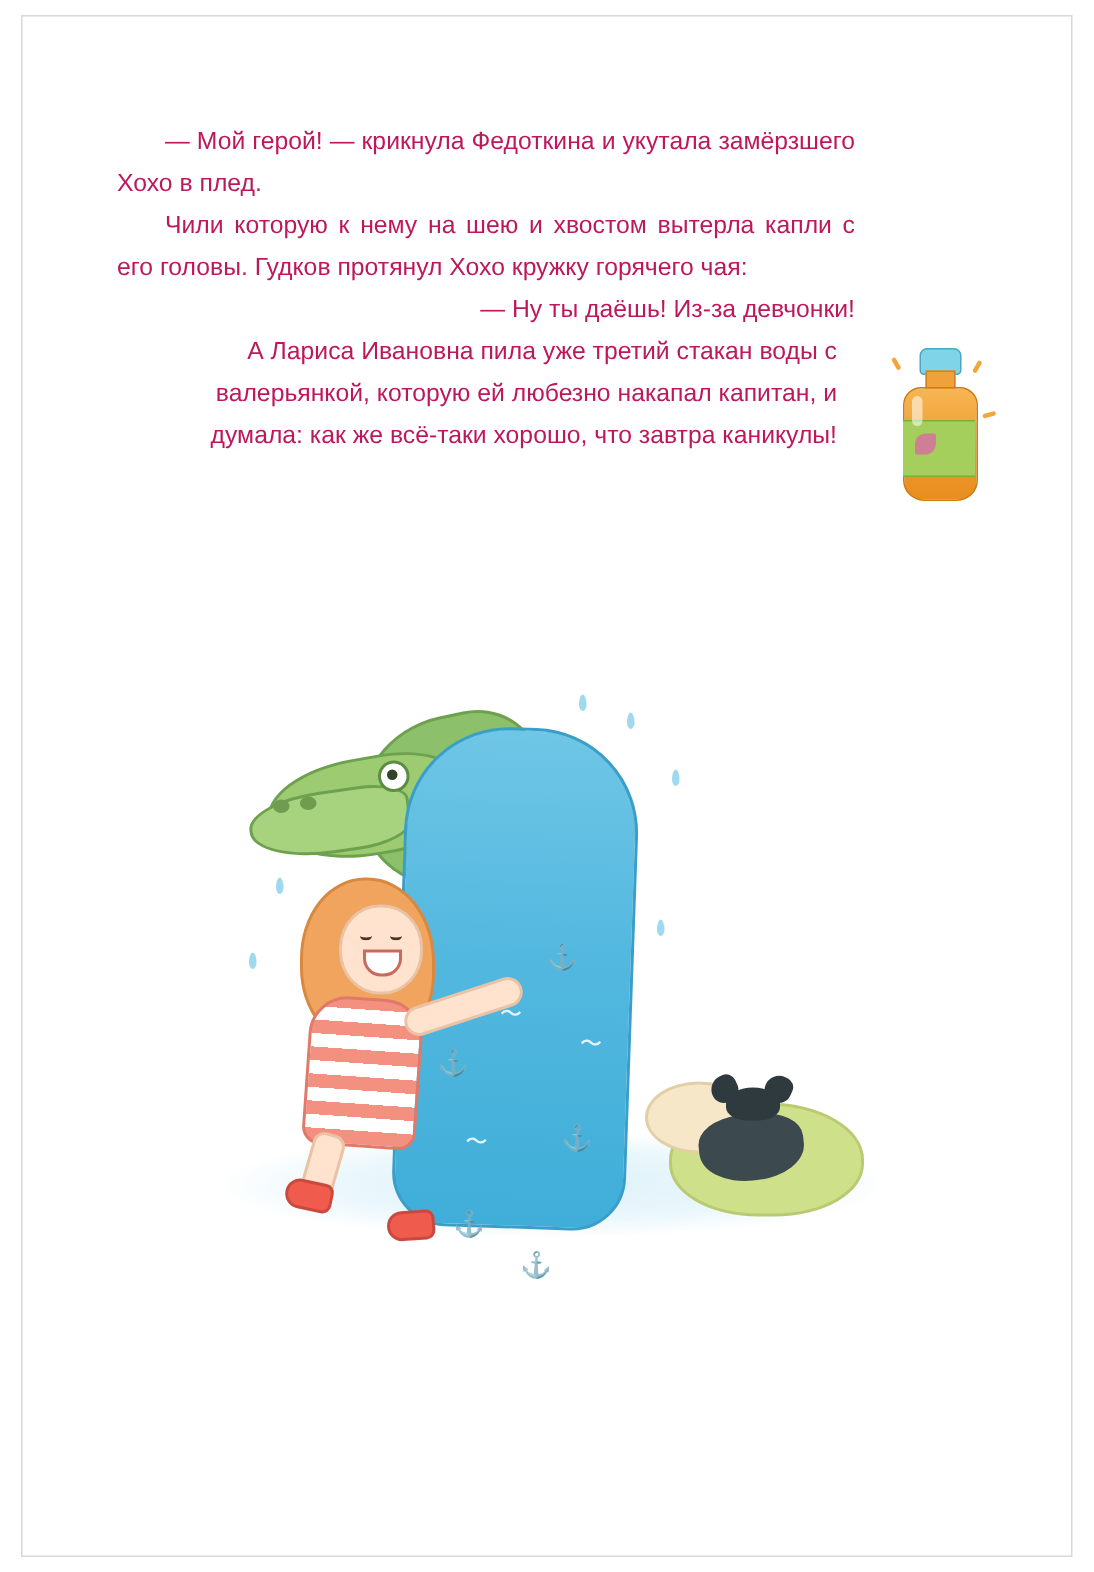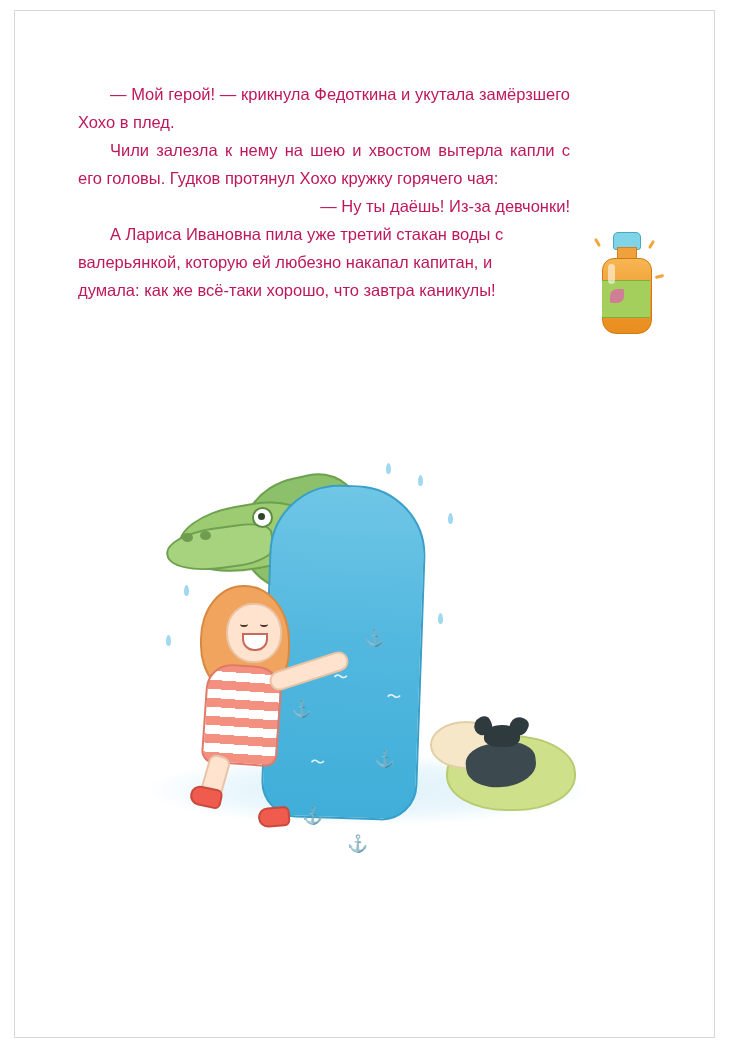--- a/index.html
+++ b/index.html
@@ -47,21 +47,21 @@
   .para-short {
     margin: 0;
     text-indent: 32px;
     text-align: right;
   }
   
   .para-wrap {
     margin: 0;
     text-indent: 32px;
     width: 480px;
-    text-align: left;
+    text-align: right;
   }
 
   
   .bottle {
     position: absolute;
     left: 588px;
     top: 228px;
     width: 80px;
     height: 120px;
   }
@@ -402,21 +402,21 @@
 </style>
 </head>
 <body>
 
 <div class="page">
 
   <div class="page-frame"></div>
 
   <div class="text-block">
     <p class="para">— Мой герой! — крикнула Федоткина и укутала замёрзшего Хохо в плед.</p>
-    <p class="para">Чили залезла к нему на шею и хвостом вытерла капли с его головы. Гудков протянул Хохо кружку горячего чая:</p>
+    <p class="para">Чили которую к нему на шею и хвостом вытерла капли с его головы. Гудков протянул Хохо кружку горячего чая:</p>
     <p class="para-short">— Ну ты даёшь! Из-за девчонки!</p>
     <p class="para-wrap">А Лариса Ивановна пила уже третий стакан воды с валерьянкой, которую ей любезно накапал капитан, и думала: как же всё-таки хорошо, что завтра каникулы!</p>
   </div>
 
   <div class="bottle">
     <span class="spark s1"></span>
     <span class="spark s2"></span>
     <span class="spark s3"></span>
     <span class="cap"></span>
     <span class="neck"></span>

